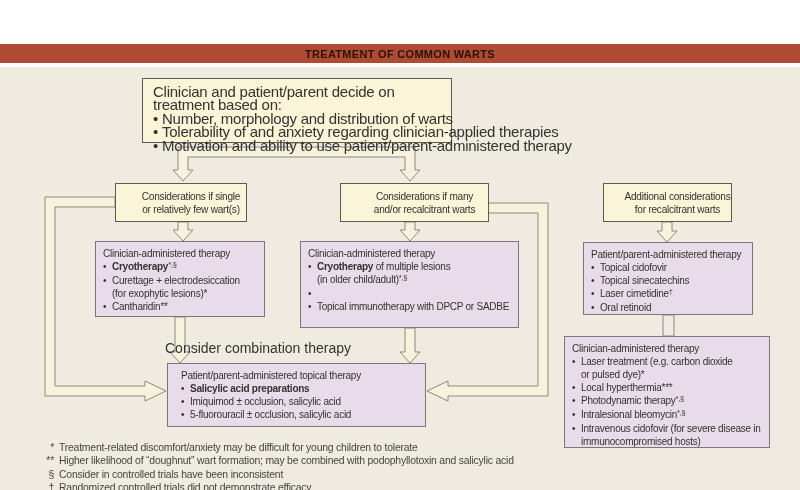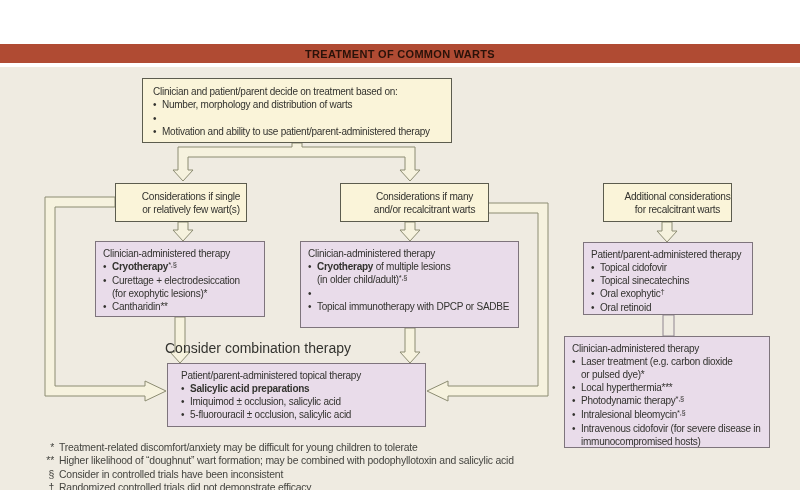--- a/index.html
+++ b/index.html
@@ -13,21 +13,21 @@
     display:flex;align-items:center;justify-content:center;
   }
   .titlebar .t{font-size:11px;font-weight:bold;color:#2a1209;letter-spacing:.3px;}
   #flow{position:absolute;left:0;top:0;z-index:1;}
   #flow path{fill:var(--arrow_fill,#f6f2de);stroke:var(--arrow_stroke,#8c8c72);stroke-width:1;}
   #flow path.plain{fill:var(--bg,#efebe1);stroke:#8f8590;}
   .box{position:absolute;z-index:2;box-sizing:border-box;font-size:10px;letter-spacing:-0.25px;line-height:13px;}
   .ybox{background:var(--box_yellow,#faf4d9);border:1px solid #5c5c4e;}
   .pbox{background:var(--box_purple,#e9dcea);border:1px solid #7e747c;padding:5px 3px 3px 7px;}
   .lbl{display:flex;align-items:center;justify-content:center;text-align:center;white-space:pre-line;font-size:10.1px;padding-left:20px;}
-  .decision{padding:6px 0 0 10px;line-height:13.4px;font-size:10px;}
+  .decision{padding:6px 0 0 10px;line-height:13.4px;font-size:15px;}
   .li{display:flex;white-space:nowrap;}
   .li .b{width:9px;flex:none;}
   .bold, .li .bold{font-weight:bold;}
   .ital{font-style:italic;}
   .sup{font-size:7.5px;position:relative;top:-3px;}
   .combo{position:absolute;left:165px;top:300px;width:260px;text-align:left;font-size:14px;z-index:2;}
   .footnotes{position:absolute;left:20px;top:401px;width:580px;z-index:2;font-size:10.4px;line-height:13.3px;letter-spacing:-0.2px;color:#454540;}
   .fn{display:flex;white-space:nowrap;}
   .fn .sym{width:34px;flex:none;text-align:right;padding-right:5px;}
 </style>
@@ -55,20 +55,21 @@
 
   <div class="box ybox decision" style="left:142px;top:38px;width:310px;height:65px;">
     <div>Clinician and patient/parent decide on treatment based on:</div>
     <div>
         <div class="li">
           <span class="b">•</span>
           <span class="t">Number, morphology and distribution of warts</span>
         </div>
         <div class="li">
           <span class="b">•</span>
+          <span class="t">Tolerability of and anxiety regarding clinician-applied therapies</span>
         </div>
         <div class="li">
           <span class="b">•</span>
           <span class="t">Motivation and ability to use patient/parent-administered therapy</span>
         </div>
       </div>
   </div>
 
   <div class="box ybox lbl" style="left:115px;top:143px;width:132px;height:39px;">Considerations if single
 or relatively few wart(s)</div>
@@ -120,21 +121,21 @@
         <div class="li">
           <span class="b">•</span>
           <span class="t"><span>Topical cidofovir</span></span>
         </div>
         <div class="li">
           <span class="b">•</span>
           <span class="t"><span>Topical sinecatechins</span></span>
         </div>
         <div class="li">
           <span class="b">•</span>
-          <span class="t"><span>Oral exophytic</span><span class="sup">†</span></span>
+          <span class="t"><span>Laser cimetidine</span><span class="sup">†</span></span>
         </div>
         <div class="li">
           <span class="b">•</span>
           <span class="t"><span>Oral retinoid</span></span>
         </div>
       </div>
   </div>
 
   <div class="box pbox" style="left:564px;top:296px;width:206px;height:112px;">
     <div>Clinician-administered therapy</div>

